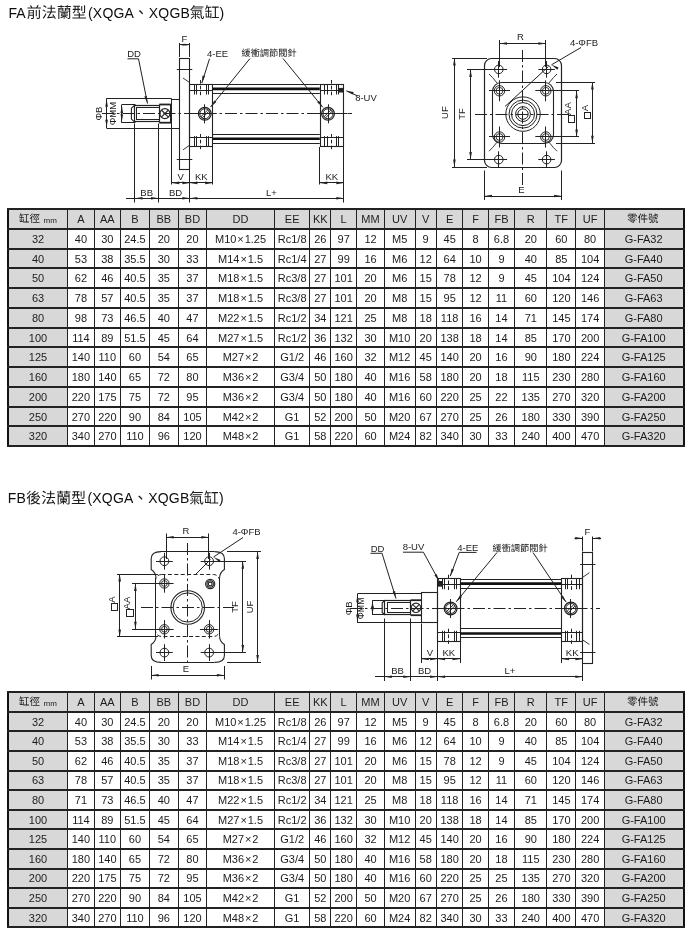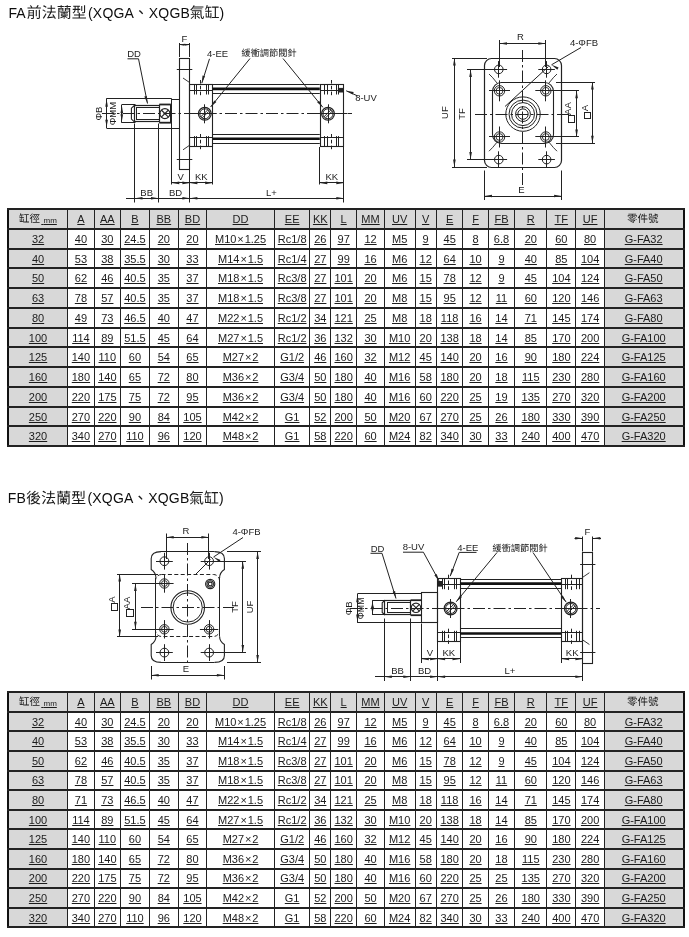--- a/index.html
+++ b/index.html
@@ -1,17 +1,17 @@
 <!DOCTYPE html>
 <html><head><meta charset="utf-8"><style>
 html,body{margin:0;padding:0;background:#fff;}
 body{width:689px;height:937px;position:relative;overflow:hidden;
  font-family:"Liberation Sans",sans-serif;color:#1c1c1c;}
 .abs{position:absolute;}
-table.dt{border-collapse:collapse;table-layout:fixed;border:2.5px solid #111;text-decoration:underline;}
+table.dt{border-collapse:collapse;table-layout:fixed;border:2.5px solid #111;}
 table.dt td{border:solid #222;border-width:2px 1.5px;text-align:center;vertical-align:middle;
  padding:0;font-size:11px;color:#1c1c1c;height:17.6px;overflow:hidden;white-space:nowrap;}
 table.dt tr.hd td{height:17.8px;background:#d8d8d8;}
 table.dt td.g{background:#d8d8d8;}
 .mm{font-size:8px;}
 .t1 table.dt td{height:17.75px;}
 .t1 table.dt tr.hd td{height:17.95px;}
 </style></head><body>
 <svg class="abs" style="left:0;top:0;" width="689" height="937" viewBox="0 0 689 937">
 <text x="8.4" y="17.8" font-size="14" letter-spacing="0.2" fill="#0d0d0d">FA</text>
@@ -662,21 +662,21 @@
           <td>95</td>
           <td>12</td>
           <td>11</td>
           <td>60</td>
           <td>120</td>
           <td>146</td>
           <td class="g">G-FA63</td>
         </tr>
         <tr>
           <td class="g">80</td>
-          <td>49</td>
+          <td>98</td>
           <td>73</td>
           <td>46.5</td>
           <td>40</td>
           <td>47</td>
           <td>M22 × 1.5</td>
           <td>Rc1/2</td>
           <td>34</td>
           <td>121</td>
           <td>25</td>
           <td>M8</td>
@@ -764,21 +764,21 @@
           <td>95</td>
           <td>M36 × 2</td>
           <td>G3/4</td>
           <td>50</td>
           <td>180</td>
           <td>40</td>
           <td>M16</td>
           <td>60</td>
           <td>220</td>
           <td>25</td>
-          <td>19</td>
+          <td>22</td>
           <td>135</td>
           <td>270</td>
           <td>320</td>
           <td class="g">G-FA200</td>
         </tr>
         <tr>
           <td class="g">250</td>
           <td>270</td>
           <td>220</td>
           <td>90</td>

